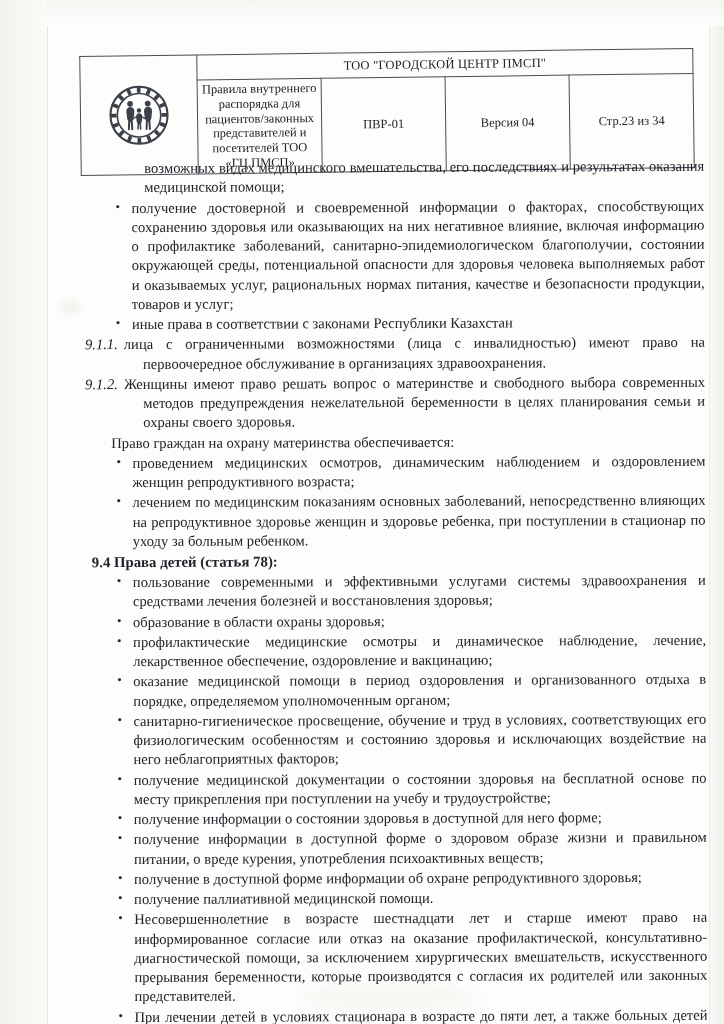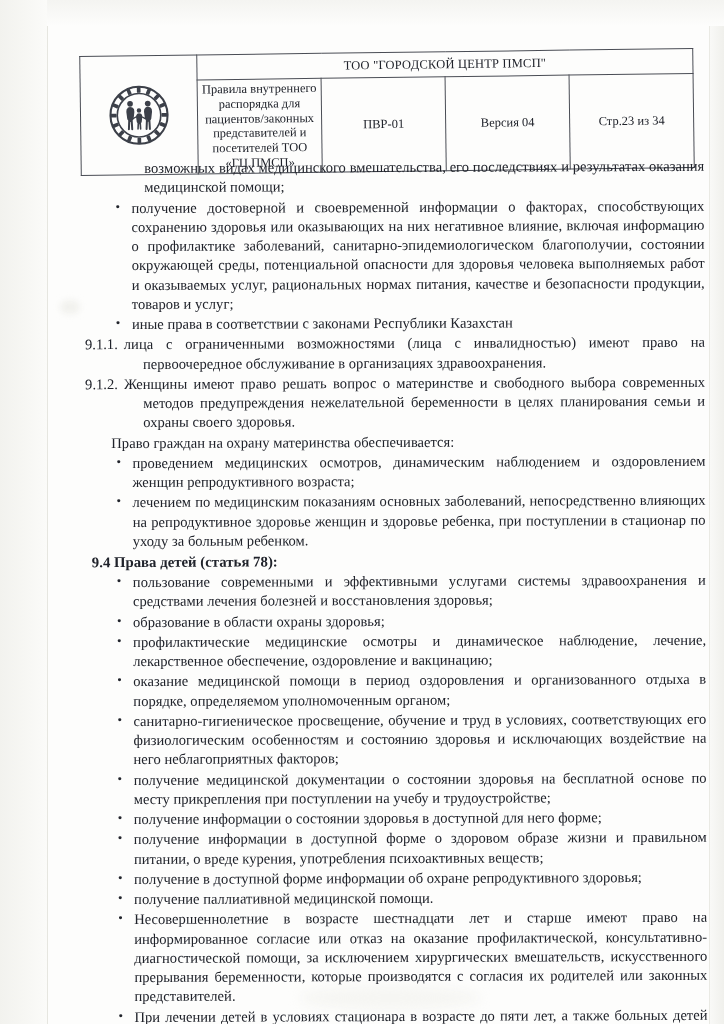--- a/index.html
+++ b/index.html
@@ -126,21 +126,21 @@
   p.cont { padding-left: 60px; }
   p.plain-indent { padding-left: 26px; }
 
   
   p.clause {
     padding-left: 58px;
     text-indent: -58px;
     margin: 0 0 1px 0;
     text-align: justify;
   }
-  p.clause .num { padding-right: 6px; }
+  p.clause .num { padding-right: 6px; font-style: italic; }
 
   h3.section-head {
     margin: 2px 0 1px 0;
     padding-left: 6px;
     font-size: 14.8px;
     font-weight: bold;
     text-align: left;
     line-height: 1.3;
   }
 

